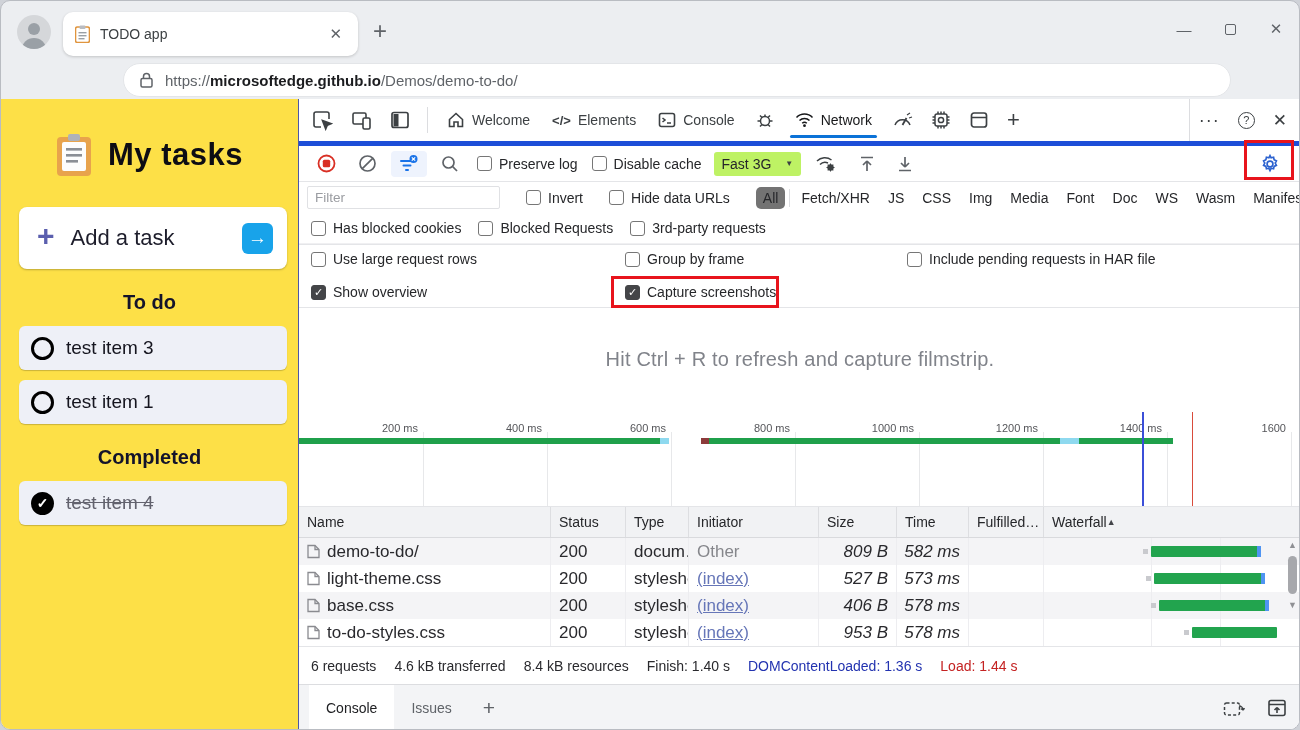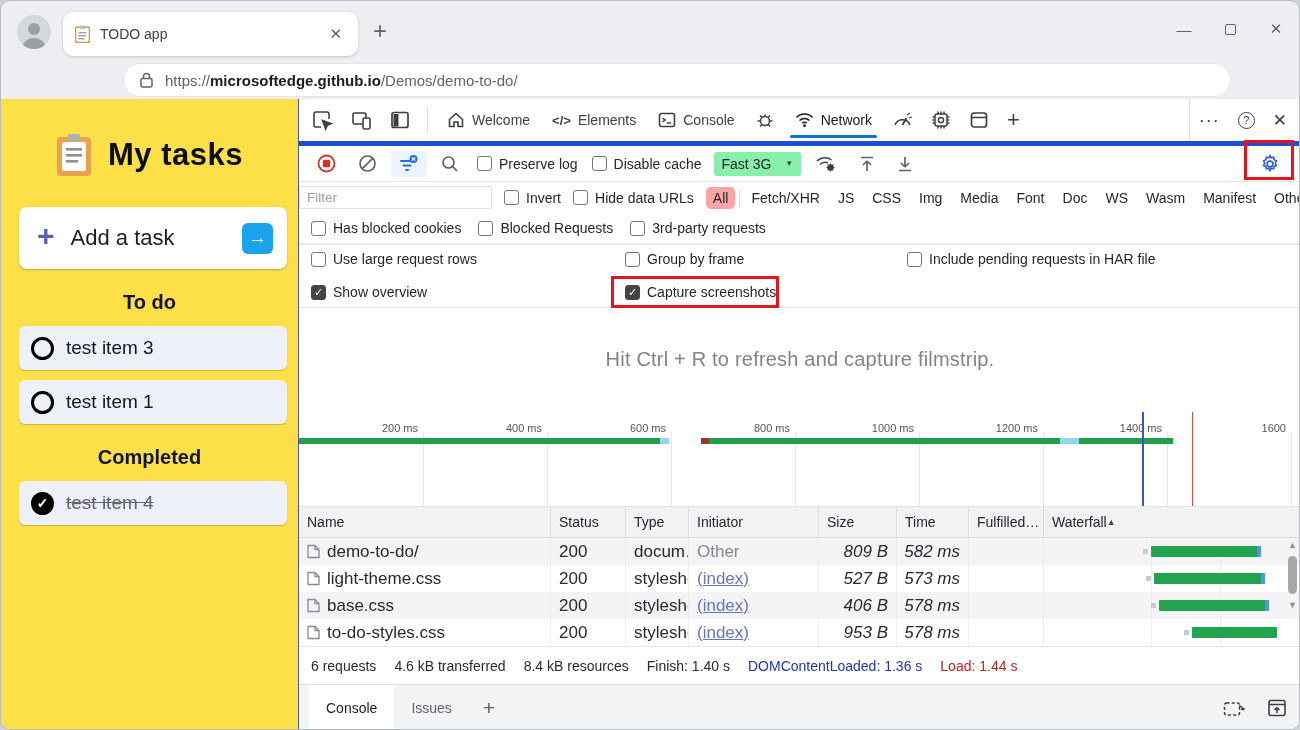--- a/index.html
+++ b/index.html
@@ -50,29 +50,29 @@
   .dt-tab.active { color:#18191b; font-weight:500; }
   .dt-tab.active::after { content:""; position:absolute; left:6px; right:6px; bottom:3px; height:3px; background:#0b72d7; border-radius:2px; }
   .dt-right { margin-left:auto; display:flex; align-items:center; border-left:1px solid #dcdde0; height:100%; }
   .help-circ { width:17px; height:17px; border:1.5px solid #3c4043; border-radius:50%; font-size:11px; display:flex; align-items:center; justify-content:center; }
 
   .net-controls { height:36px; border-bottom:1px solid #e4e5e8; display:flex; align-items:center; padding-left:10px; gap:6px; flex:none; font-size:14px; color:#26272a;text-align:right; }
   .nc-ic { padding:0 8px; display:flex; align-items:center; }
   .cb { width:15px; height:15px; border:1.4px solid #767676; border-radius:3px; background:#fff; display:inline-flex; align-items:center; justify-content:center; flex:none; margin-right:7px; font-size:11px; color:#fff; }
   .cb.checked { background:#444548; border-color:#444548; }
   .cb-label { display:inline-flex; align-items:center; white-space:nowrap; }
-  .throttle { background:#86efac; border-radius:3px; height:24px; display:flex; align-items:center; padding:0 8px; gap:14px; margin-left:6px; }
+  .throttle { background:#bef264; border-radius:3px; height:24px; display:flex; align-items:center; padding:0 8px; gap:14px; margin-left:6px; }
   .throttle .car { font-size:8px; color:#3c4043; }
   .filter-active-bg { background:#eef3fd; border-radius:4px; }
 
-  .filter-row { height:31px; display:flex; align-items:center; gap:12px; flex:none; font-size:14px; color:#26272a; }
+  .filter-row { height:31px; display:flex; align-items:center; padding-left:8px; gap:26px; flex:none; font-size:14px; color:#26272a; }
   .filter-input { width:214px; height:23px; border:1px solid #e0e1e4; background:#fff; border-radius:2px; font-size:13.5px; padding:0 7px; color:#222; font-family:"Liberation Sans",sans-serif; }
   .filter-input::placeholder { color:#9a9ca1; }
   .pill { padding:3px 7px; border-radius:5px; white-space:nowrap; }
-  .pill.active { background:#fca5a5; }
+  .pill.active { background:#737373; }
   .pill-sep { width:1px; height:18px; background:#dcdde0; }
   .pills { display:flex; align-items:center; gap:4px; }
 
   .blocked-row { height:31px; display:flex; align-items:center; padding-left:12px; gap:17px; flex:none; font-size:14px; color:#26272a; border-bottom:1px solid #f0f0f2; }
   .settings-row { height:32px; display:flex; align-items:center; flex:none; font-size:14px; color:#26272a; position:relative; }
   .settings-row.first { border-top:1px solid #e4e5e8; }
   .settings-row.second { border-bottom:1px solid #e4e5e8; }
   .settings-row .s0 { position:absolute; left:12px; }
   .settings-row .s1 { position:absolute; left:326px; }
   .settings-row .s2 { position:absolute; left:608px; }

